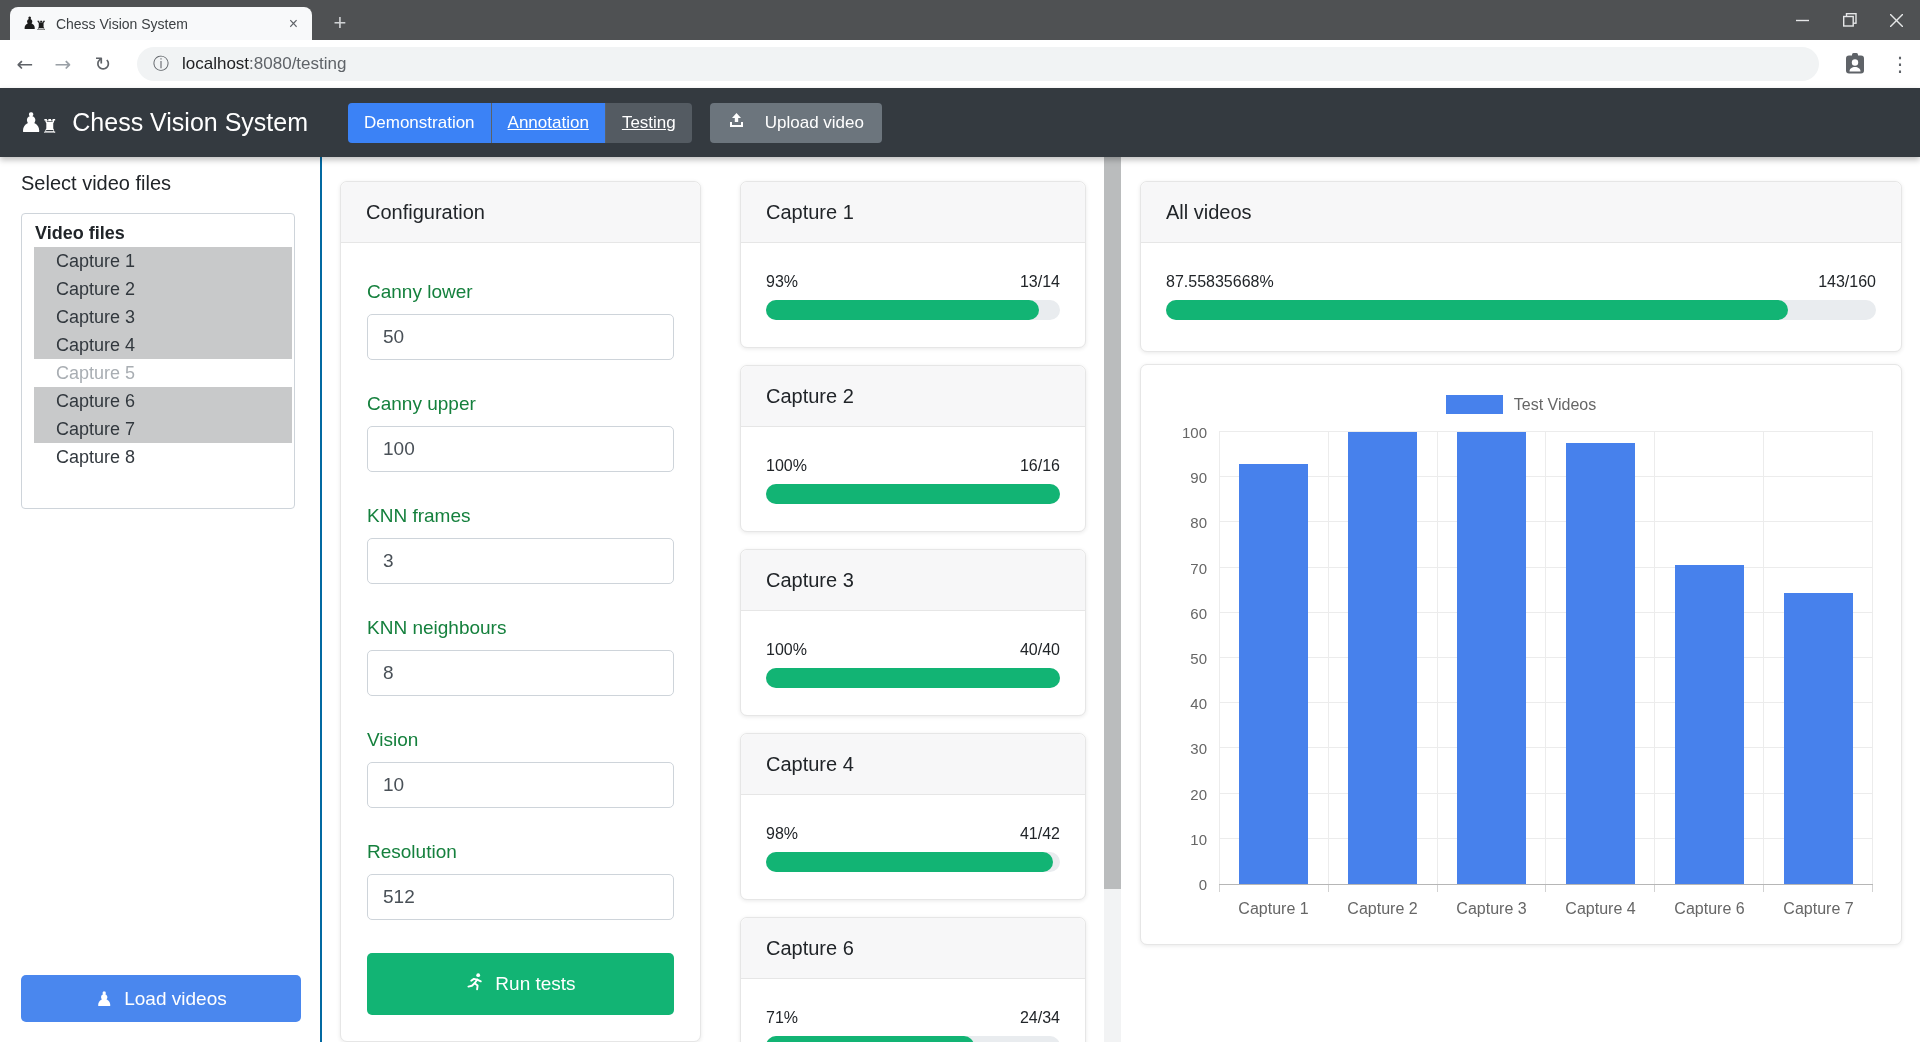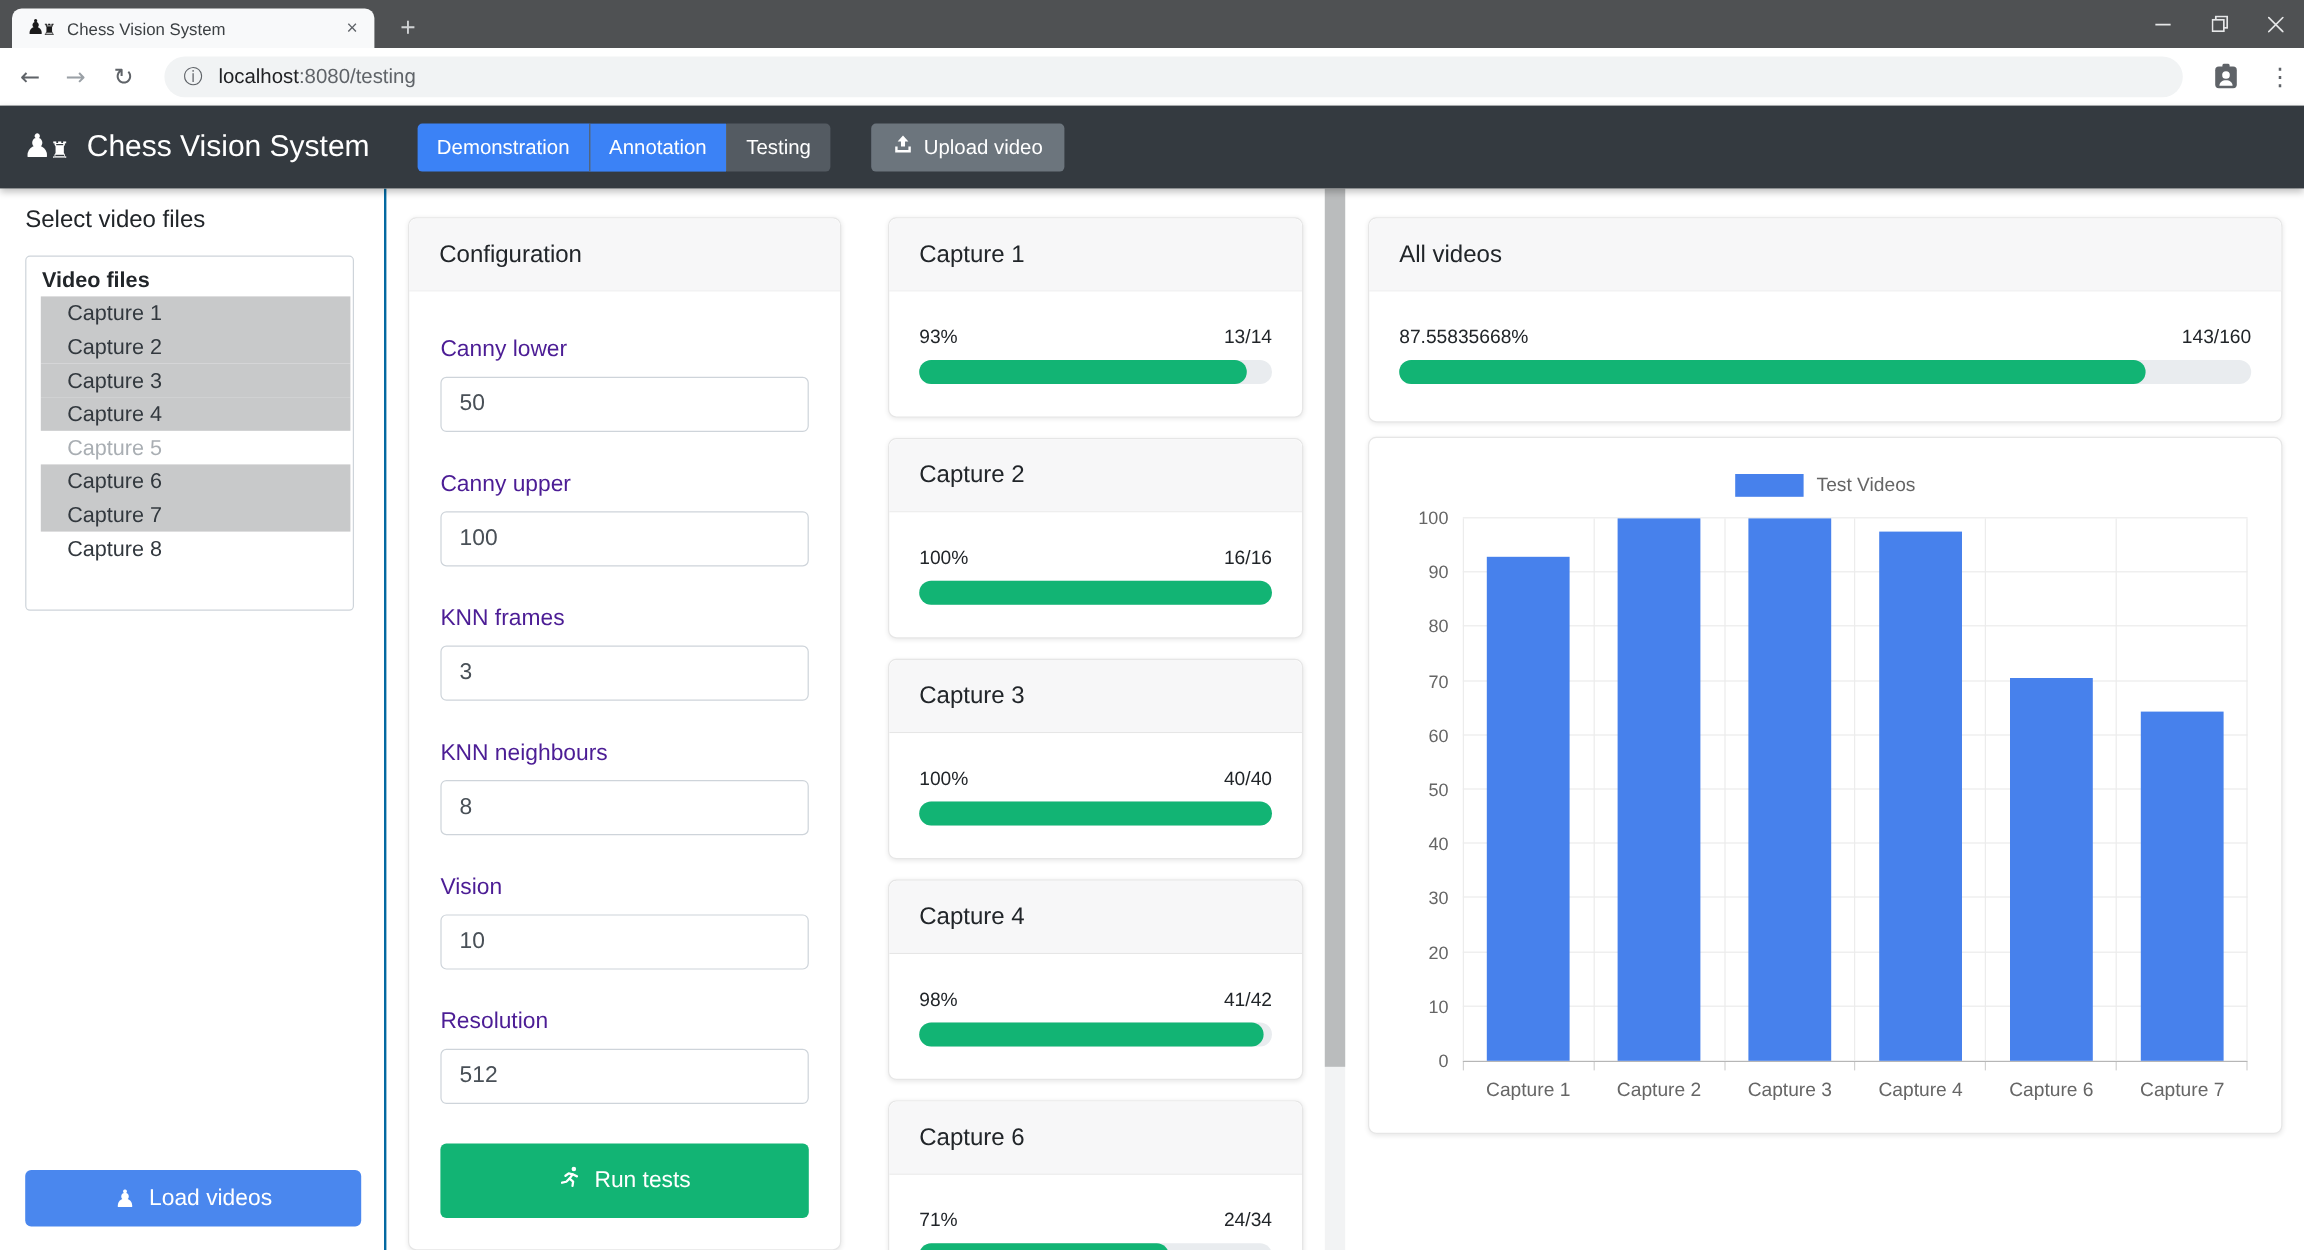--- a/index.html
+++ b/index.html
@@ -36,24 +36,24 @@
   .navbar{position:absolute;top:88px;left:0;width:1920px;height:69px;background:#343a40;display:flex;align-items:center;
           box-shadow:0 3px 6px rgba(0,0,0,.25);z-index:5;}
   .brand-icon{margin-left:19px;color:#fff;font-family:"DejaVu Sans",sans-serif;font-size:27px;line-height:1;
               display:flex;align-items:flex-end;}
   .brand-icon .small-piece{font-size:19px;margin-left:-2px;}
   .brand-text{color:#fff;font-size:25px;margin-left:14px;}
   .nav-group{display:flex;margin-left:40px;}
   .nav-btn{background:#3b82f6;color:#fff;border:none;font-size:17px;padding:0 16px;height:40px;font-family:inherit;cursor:pointer;}
   .nav-btn:first-child{border-radius:4px 0 0 4px;}
   .nav-btn:last-child{border-radius:0 4px 4px 0;}
-  .nav-btn + .nav-btn{border-left:1px solid #5a6268;}
+  .nav-btn + .nav-btn{border-left:1px solid #5a6268;text-decoration:underline;}
   .nav-btn.active{background:#545b62;}
-  .upload-btn{margin-left:34px;background:#6c757d;color:#fff;border:none;border-radius:4px;font-size:17px;height:40px;
-              padding:0 18px;display:flex;align-items:center;gap:9px;font-family:inherit;}
+  .upload-btn{margin-left:18px;background:#6c757d;color:#fff;border:none;border-radius:4px;font-size:17px;height:40px;
+              padding:0 18px;display:flex;align-items:center;gap:20px;font-family:inherit;}
 
   
   .content{position:absolute;top:157px;left:0;width:1920px;height:885px;overflow:hidden;background:#fff;}
 
   .sidebar{position:absolute;left:0;top:0;width:320px;height:885px;border-right:2px solid #0369a1;}
   .sidebar-title{position:absolute;left:21px;top:15px;font-size:20px;color:#212529;}
   .listbox{position:absolute;left:21px;top:56px;width:274px;height:296px;border:1px solid #ced4da;border-radius:4px;
            padding-top:6px;box-sizing:border-box;overflow:hidden;background:#fff;}
   .list-header{font-weight:bold;font-size:18px;color:#212529;padding-left:13px;height:27px;line-height:27px;}
   .file-item{font-size:18px;height:28px;line-height:28px;margin-left:12px;margin-right:2px;padding-left:22px;color:#32383e;}
@@ -63,21 +63,21 @@
             color:#fff;font-size:19px;display:flex;align-items:center;justify-content:center;gap:11px;font-family:inherit;}
   .pawn{font-family:"DejaVu Sans",sans-serif;font-size:20px;line-height:1;}
 
   .card{background:#fff;border:1px solid #e6e6e6;border-radius:7px;box-shadow:0 1px 4px rgba(0,0,0,.09);}
   .card-header{height:60px;line-height:60px;background:#f7f7f8;border-bottom:1px solid #e6e6e6;
                border-radius:7px 7px 0 0;padding-left:25px;font-size:20px;color:#212529;}
 
   .col-config{position:absolute;left:340px;top:24px;width:361px;box-sizing:border-box;}
   .config-body{padding:38px 26px 26px;}
   .field{margin-bottom:33px;}
-  .field-label{display:block;font-size:19px;color:#4c1d95;margin-bottom:11px;}
+  .field-label{display:block;font-size:19px;color:#15803d;margin-bottom:11px;}
   .field-input{width:100%;height:46px;box-sizing:border-box;border:1px solid #ced4da;border-radius:5px;font-size:19px;
                color:#495057;padding:0 15px;font-family:inherit;background:#fff;}
   .run-btn{width:100%;height:62px;background:#12b474;border:none;border-radius:5px;color:#fff;font-size:19px;
            display:flex;align-items:center;justify-content:center;gap:10px;font-family:inherit;}
 
   .col-captures{position:absolute;left:740px;top:24px;width:346px;}
   .capture-card{margin-bottom:17px;height:167px;box-sizing:border-box;}
   .capture-body{padding:30px 25px 0;}
   .progress-row{display:flex;justify-content:space-between;font-size:16px;color:#212529;margin-bottom:9px;}
   .progress{height:20px;background:#e9ecef;border-radius:10px;}

